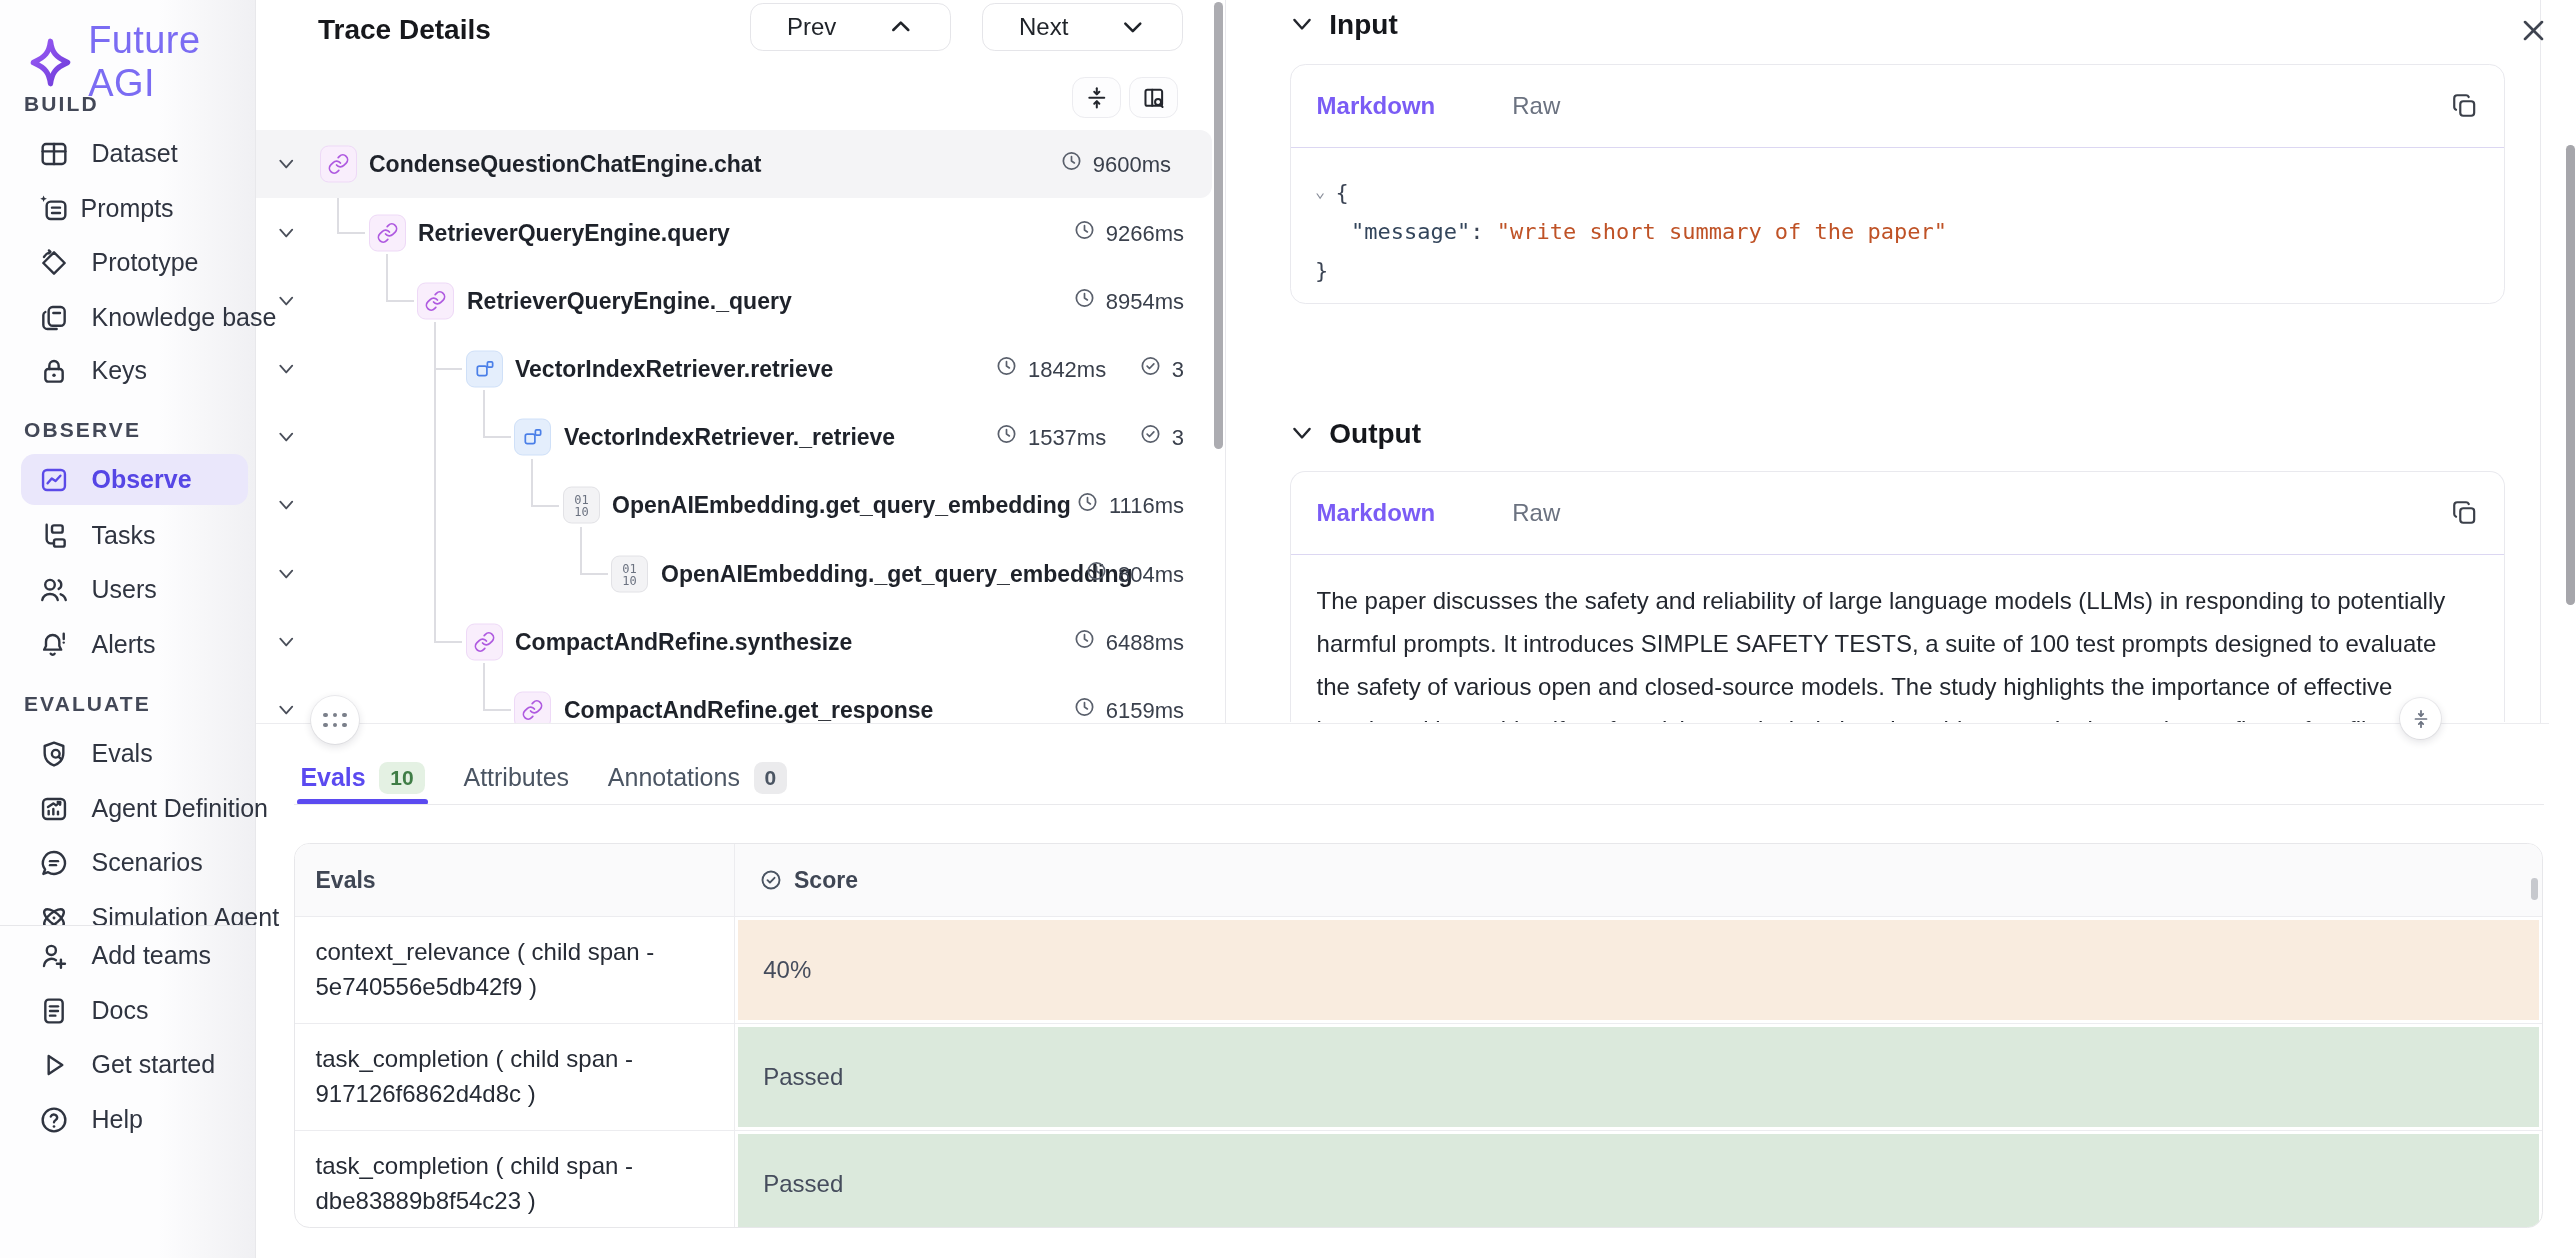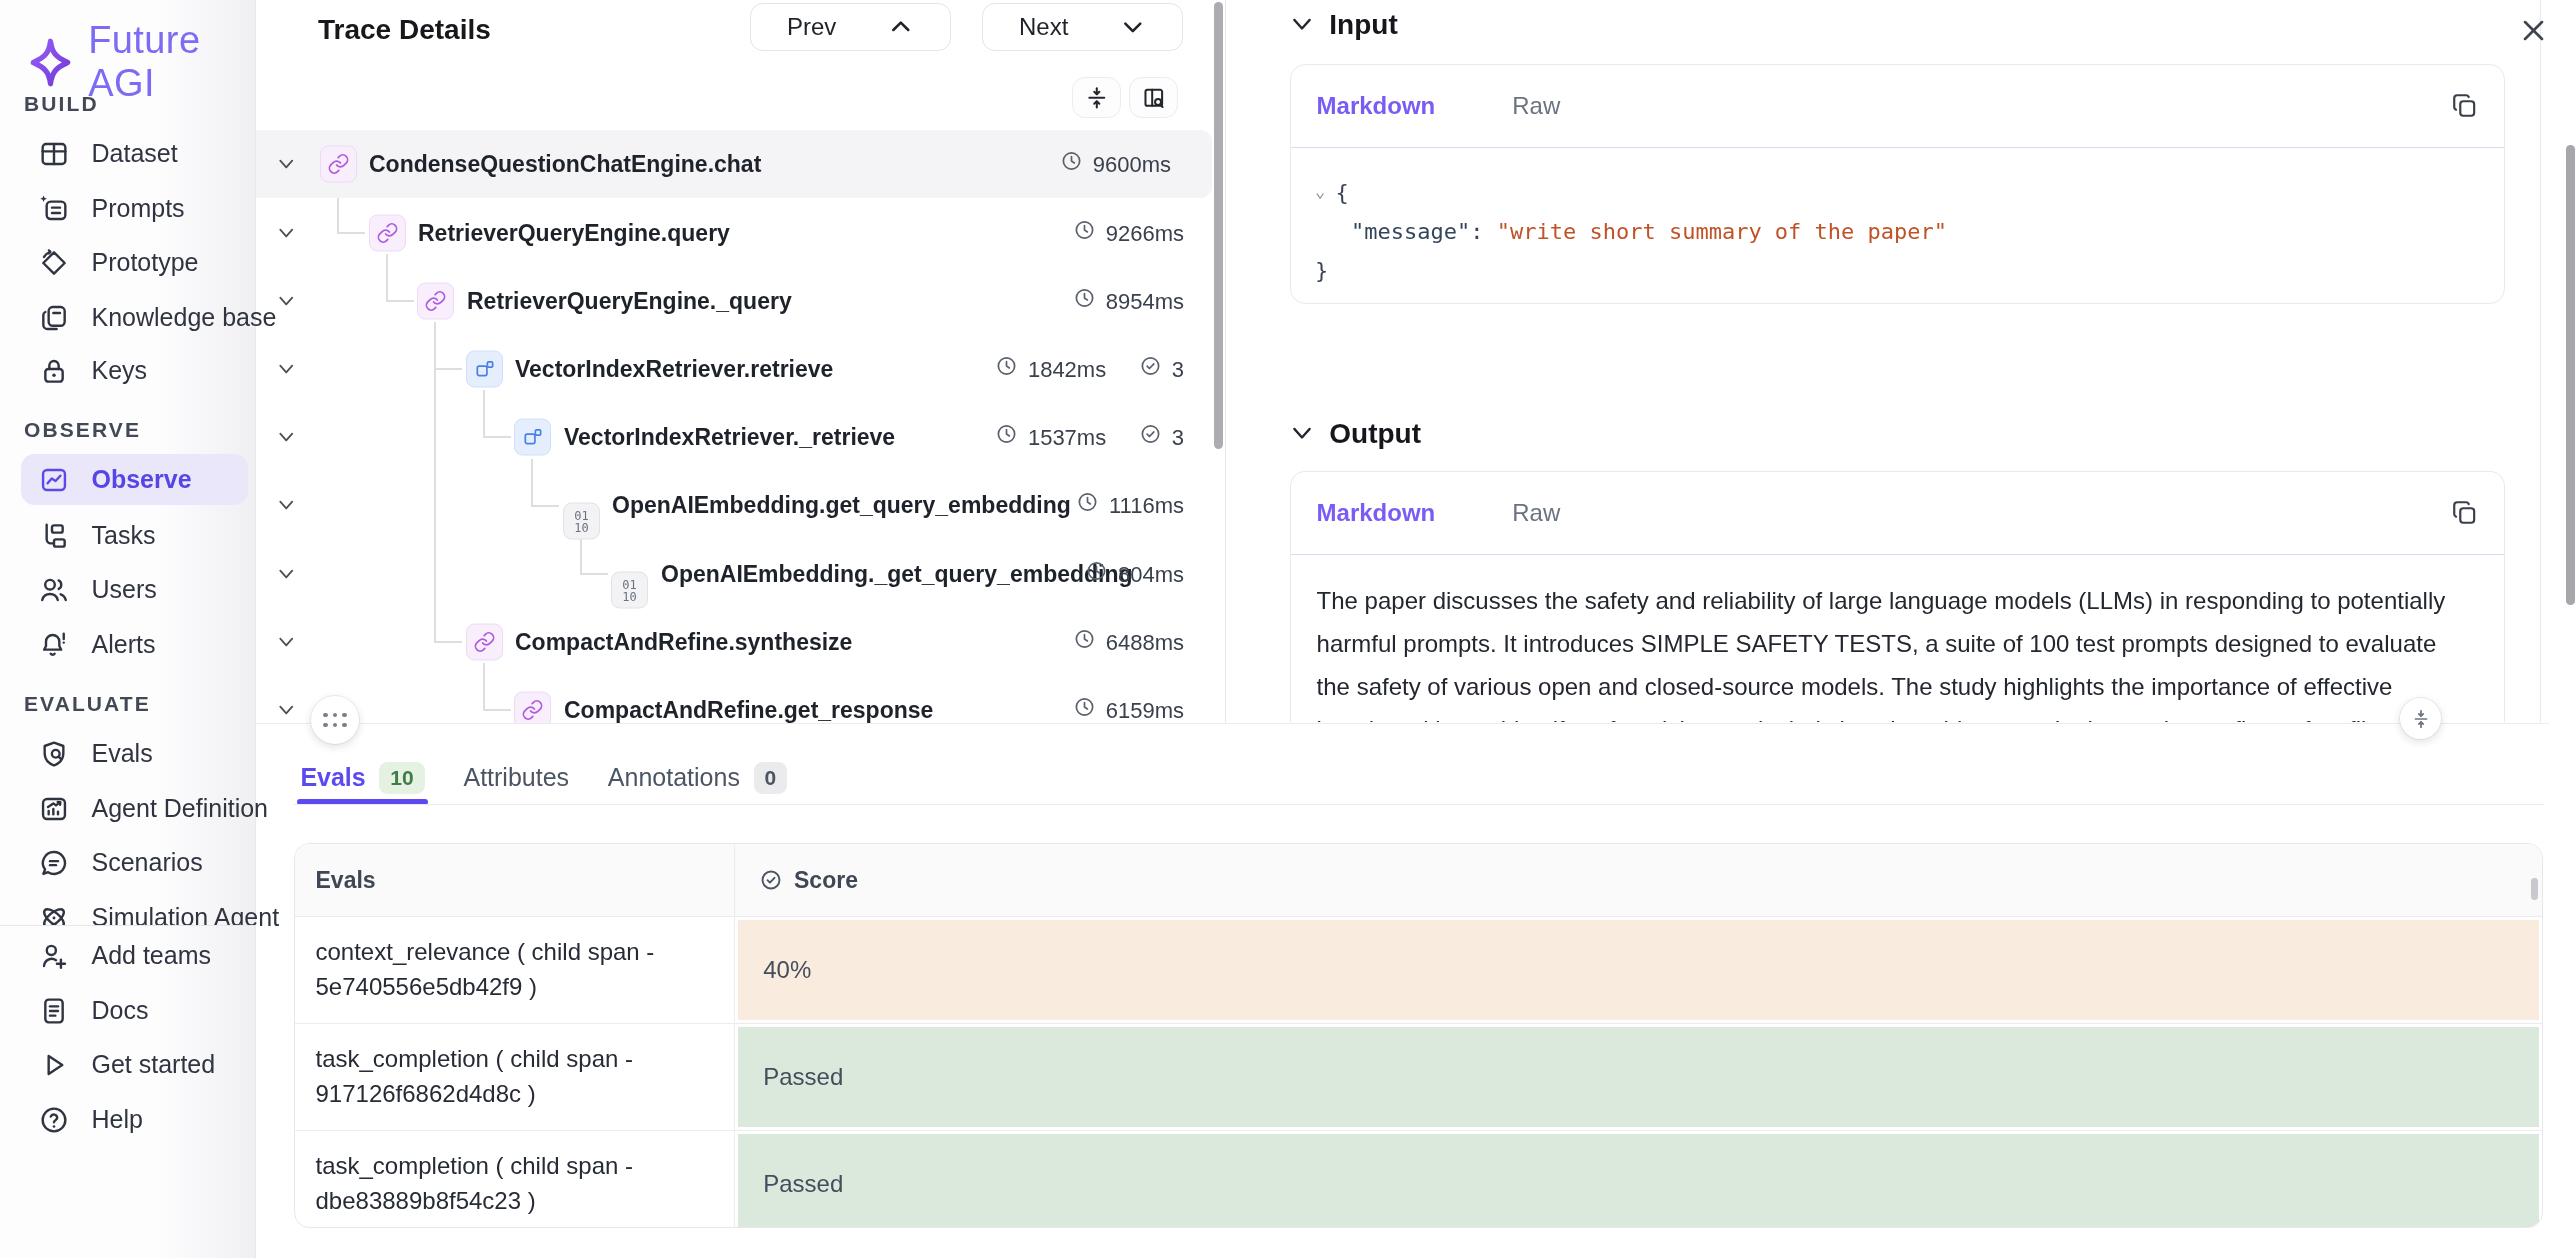--- a/index.html
+++ b/index.html
@@ -35,21 +35,21 @@
     border-radius:12.8px; display:flex; align-items:center; justify-content:center; color:#23262d; cursor:pointer; }
   .tool-btn svg { width:25.6px; height:25.6px; }
   .tree { position:absolute; left:0; top:0; width:100%; height:723px; }
   .tree-row { position:absolute; left:0; width:100%; height:68px; cursor:pointer; }
   .tree-row.selected { background:#f4f4f6; width:956px; border-radius:0 12px 12px 0; }
   .tr-chevron { position:absolute; left:19.6px; top:50%; transform:translateY(-50%); width:20.5px; height:13.6px; color:#4a4f5a; }
   .span-icon { position:absolute; top:50%; transform:translateY(-50%); width:37px; height:37px; border-radius:8.5px;
     display:flex; align-items:center; justify-content:center; }
   .span-icon.chain { background:#f9eefc; border:1.3px solid #eed9f7; color:#af5ae0; }
   .span-icon.retriever { background:#e4eefc; border:1.3px solid #cfe0f8; color:#4a7fe8; }
-  .span-icon.embedding { background:#f3f3f5; border:1.3px solid #e2e2e6; color:#6b7280;margin-top:16px; }
+  .span-icon.embedding { background:#f3f3f5; border:1.3px solid #e2e2e6; color:#6b7280; }
   .span-icon svg { width:23px; height:23px; }
   .span-icon .emb-txt { font-family:"DejaVu Sans Mono", monospace; font-size:12px; line-height:12px; color:#6b7280; text-align:left; }
   .tr-label { position:absolute; top:50%; transform:translateY(-50%); font-size:23px; font-weight:600; color:#1e222a; white-space:nowrap; }
   .tr-info { position:absolute; right:41px; top:50%; transform:translateY(-50%); display:flex; align-items:center; gap:10.2px;
     font-size:22px; color:#3a404c; }
   .tr-info .gap { width:12px; }
   .tr-info svg { width:23px; height:23px; color:#5a606c; }
   .conn { position:absolute; background:#dddde2; }
   .tree-scrollbar { position:absolute; left:958px; top:1.7px; width:9.4px; height:447px; background:#acacb1; border-radius:5.1px; }
 
@@ -138,21 +138,21 @@
         <div class="side-item" style="top: 128px;">
           <span class="icon">
             <svg viewBox="0 0 24 24" fill="none" stroke="currentColor" stroke-width="1.8" stroke-linecap="round" stroke-linejoin="round">
               <rect x="3.5" y="4.5" width="17" height="15" rx="2.5"></rect>
               <line x1="3.5" y1="10" x2="20.5" y2="10"></line>
               <line x1="12" y1="4.5" x2="12" y2="19.5"></line>
             </svg>
           </span>
           <span style="white-space: nowrap;">Dataset</span>
         </div>
-        <div class="side-item" style="top: 183px;">
+        <div class="side-item" style="top: 183px; gap: 11px;">
           <span class="icon">
             <svg viewBox="0 0 24 24" fill="none" stroke="currentColor" stroke-width="1.8" stroke-linecap="round" stroke-linejoin="round">
               <rect x="6.5" y="6.5" width="14" height="13" rx="3"></rect>
               <line x1="10.5" y1="11" x2="16.5" y2="11"></line>
               <line x1="10.5" y1="15" x2="16.5" y2="15"></line>
               <path d="M4.2 1.8 4.9 3.6 6.7 4.3 4.9 5 4.2 6.8 3.5 5 1.7 4.3 3.5 3.6 Z" fill="currentColor" stroke="none"></path>
             </svg>
           </span>
           <span style="white-space: nowrap;">Prompts</span>
         </div>

